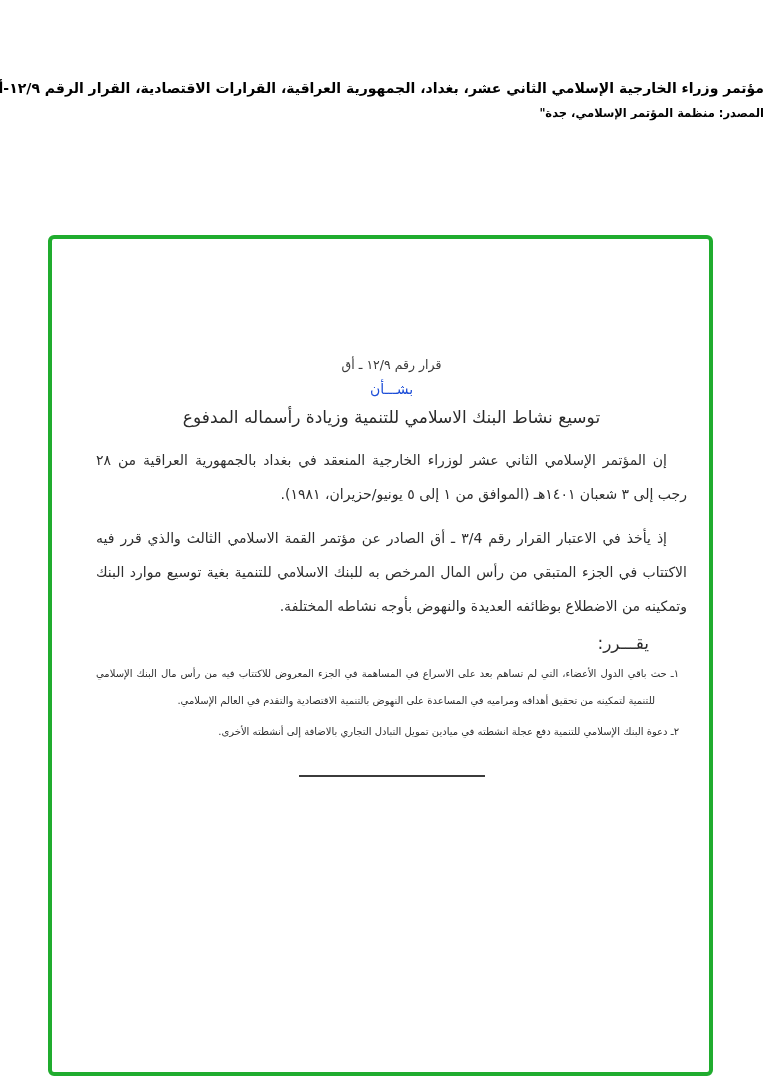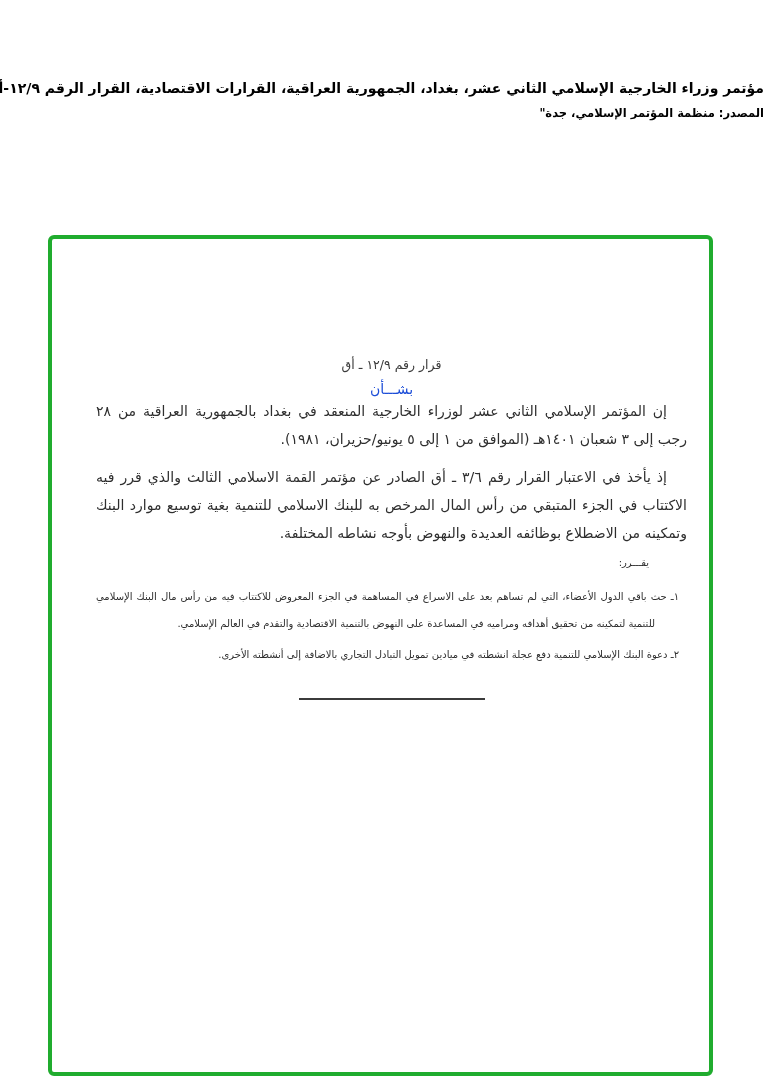--- a/index.html
+++ b/index.html
@@ -59,28 +59,28 @@
   }
   .doc-title {
     text-align: center;
     font-size: 17px;
     margin-top: 10px;
     margin-bottom: 16px;
     color: #2a2a2a;
   }
   .para {
     font-size: 14px;
-    line-height: 28px;
+    line-height: 34px;
     text-align: justify;
     text-indent: 20px;
     margin: 0 0 10px 0;
   }
   .decides {
-    font-size: 10px;
-    margin: 4px 38px 15px 0;
+    font-size: 17px;
+    margin: 4px 38px 7px 0;
     letter-spacing: 0.5px;
   }
   .decision-item {
     font-size: 10px;
     line-height: 27px;
     text-align: justify;
     padding-right: 24px;
     text-indent: -24px;
     margin: 0 8px 4px 0;
   }
@@ -101,23 +101,24 @@
     <div class="header-line2">المصدر: منظمة المؤتمر الإسلامي، جدة"</div>
   </div>
 
   <div class="doc-frame">
     <div class="doc-content">
 
       <div class="res-no">قرار رقم ١٢/٩ ـ أق</div>
 
       <div class="regarding">بشـــأن</div>
 
+      <div class="doc-title">توسيع نشاط البنك الاسلامي للتنمية وزيادة رأسماله المدفوع</div>
 
       <p class="para">إن المؤتمر الإسلامي الثاني عشر لوزراء الخارجية المنعقد في بغداد بالجمهورية العراقية من ٢٨ رجب إلى ٣ شعبان ١٤٠١هـ (الموافق من ١ إلى ٥ يونيو/حزيران، ١٩٨١).</p>
-      <p class="para">إذ يأخذ في الاعتبار القرار رقم ٣/٦ ـ أق الصادر عن مؤتمر القمة الاسلامي الثالث والذي قرر فيه الاكتتاب في الجزء المتبقي من رأس المال المرخص به للبنك الاسلامي للتنمية بغية توسيع موارد البنك وتمكينه من الاضطلاع بوظائفه العديدة والنهوض بأوجه نشاطه المختلفة.</p>
+      <p class="para">إذ يأخذ في الاعتبار القرار رقم ٣/4 ـ أق الصادر عن مؤتمر القمة الاسلامي الثالث والذي قرر فيه الاكتتاب في الجزء المتبقي من رأس المال المرخص به للبنك الاسلامي للتنمية بغية توسيع موارد البنك وتمكينه من الاضطلاع بوظائفه العديدة والنهوض بأوجه نشاطه المختلفة.</p>
 
       <div class="decides">يقـــرر:</div>
 
       <div class="decision-item">١ـ حث باقي الدول الأعضاء، التي لم تساهم بعد على الاسراع في المساهمة في الجزء المعروض للاكتتاب فيه من رأس مال البنك الإسلامي للتنمية لتمكينه من تحقيق أهدافه ومراميه في المساعدة على النهوض بالتنمية الاقتصادية والتقدم في العالم الإسلامي.</div>
       <div class="decision-item">٢ـ دعوة البنك الإسلامي للتنمية دفع عجلة انشطته في ميادين تمويل التبادل التجاري بالاضافة إلى أنشطته الأخرى.</div>
 
       <hr class="end-rule">
 
     </div>
   </div>

